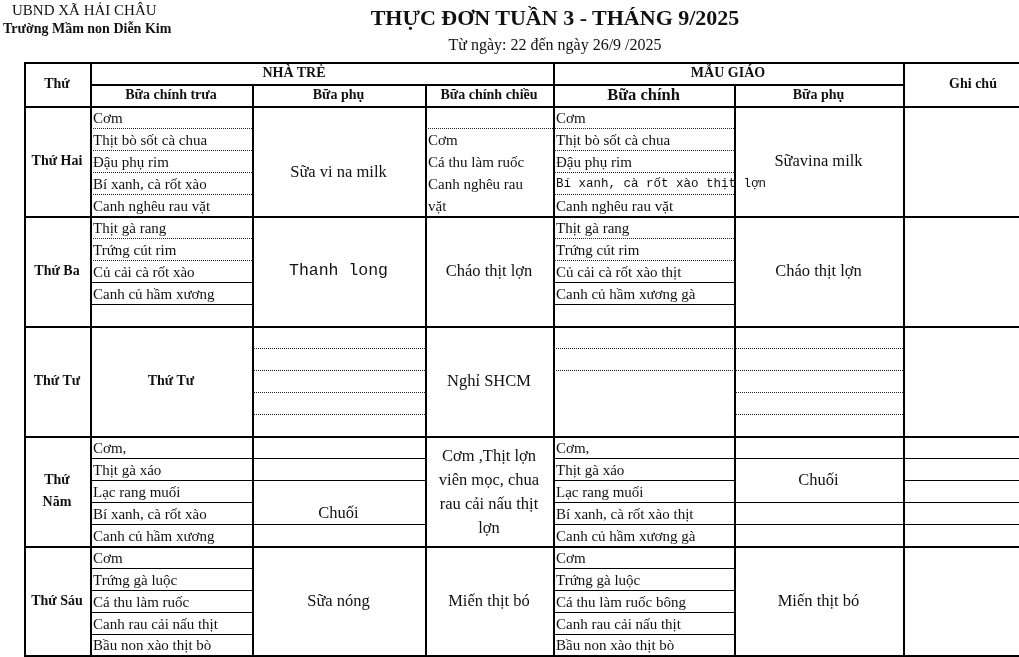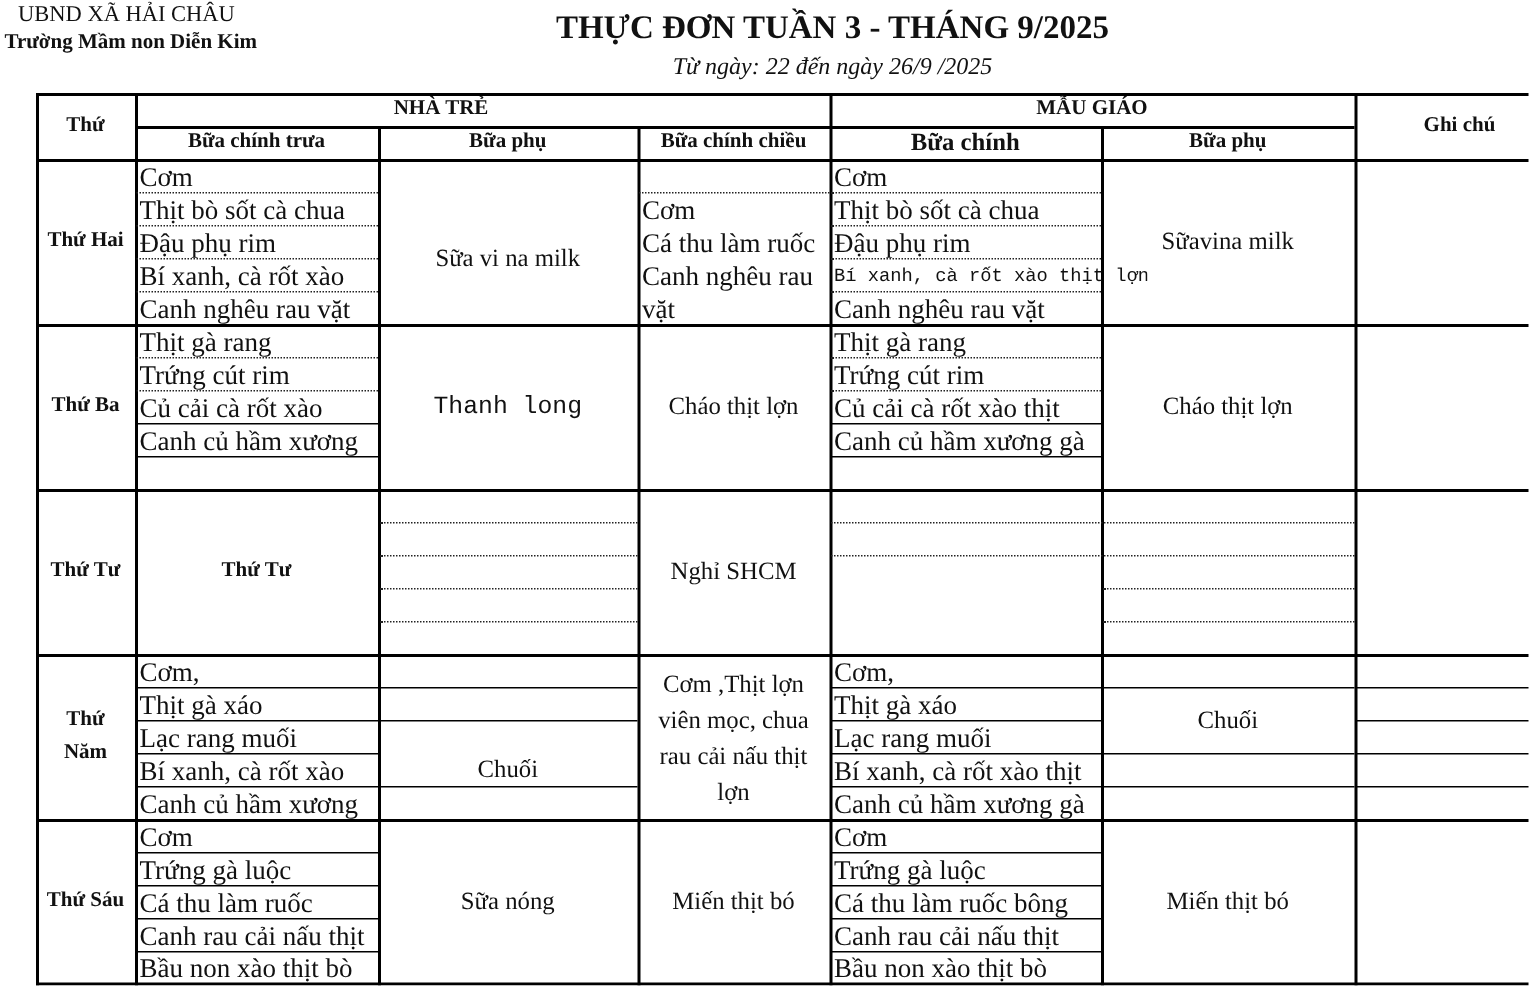--- a/index.html
+++ b/index.html
@@ -1,29 +1,29 @@
 <!DOCTYPE html>
 <html><head>
 <meta charset="utf-8">
 <style>
   html,body{margin:0;padding:0;background:#fff;}
   body{width:1019px;height:657px;position:relative;overflow:hidden;font-family:"Liberation Serif","DejaVu Serif",serif;color:#111;}
   .abs{position:absolute;box-sizing:border-box;}
   .org1{left:12px;top:2px;font-size:15px;}
   .org2{left:3px;top:21px;font-size:14px;font-weight:bold;}
   .title{left:330px;top:5px;width:450px;text-align:center;font-size:22px;font-weight:bold;}
-  .subtitle{left:330px;top:36px;width:450px;text-align:center;font-size:16px;font-style:italic;}
+  .subtitle{left:330px;top:36px;width:450px;text-align:center;font-size:16px;}
   .vl{position:absolute;background:#000;width:1.5px;}
   .hl{position:absolute;background:#000;height:1.5px;}
   .dl{position:absolute;height:0;border-top:1.2px dotted #222;}
   .cell{position:absolute;box-sizing:border-box;display:flex;align-items:center;justify-content:center;text-align:center;font-size:16.5px;line-height:22px;}
   .hdr{font-weight:bold;font-size:14px;}
   .hdr-big{font-weight:bold;font-size:16.5px;}
   .day{font-weight:bold;font-size:14px;}
-  .item{position:absolute;box-sizing:border-box;font-size:18px;line-height:22px;height:22px;padding-left:3px;white-space:nowrap;overflow:hidden;}
+  .item{position:absolute;box-sizing:border-box;font-size:15px;line-height:22px;height:22px;padding-left:3px;white-space:nowrap;overflow:hidden;}
   .small{font-size:12.5px;}
 </style>
 </head>
 <body>
 
 <div class="abs org1">UBND  XÃ HẢI CHÂU</div>
 <div class="abs org2">Trường Mầm non Diễn Kim</div>
 <div class="abs title">THỰC ĐƠN TUẦN 3 - THÁNG  9/2025</div>
 <div class="abs subtitle">Từ ngày: 22  đến ngày   26/9 /2025</div>
 

